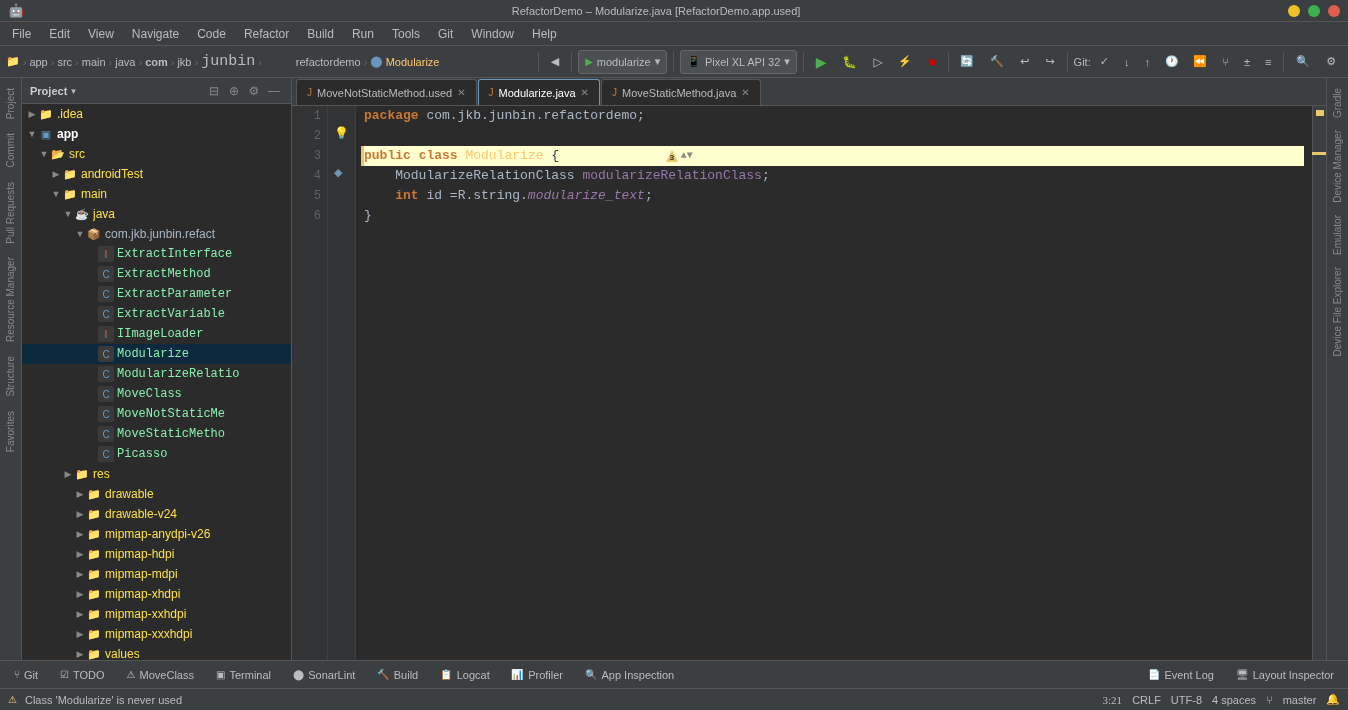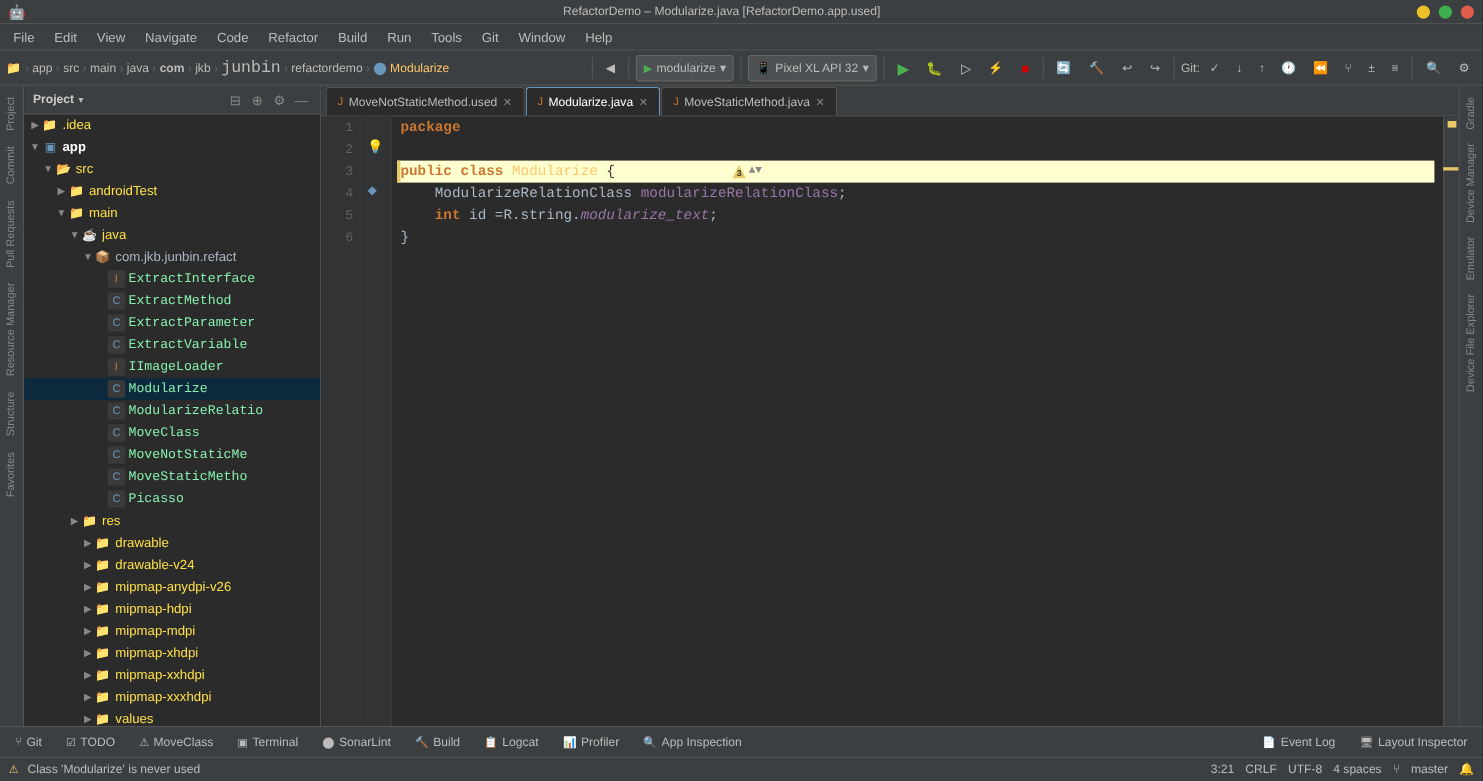--- a/index.html
+++ b/index.html
@@ -462,21 +462,21 @@
     <span style="cursor:pointer;color:#bbb;font-size:11px;">main</span>
     <span class="breadcrumb-sep">›</span>
     <span style="cursor:pointer;color:#bbb;font-size:11px;">java</span>
     <span class="breadcrumb-sep">›</span>
     <span style="cursor:pointer;color:#bbb;font-size:11px;font-weight:bold;">com</span>
     <span class="breadcrumb-sep">›</span>
     <span style="cursor:pointer;color:#bbb;font-size:11px;">jkb</span>
     <span class="breadcrumb-sep">›</span>
     <span style="cursor:pointer;color:#bbb;font-size:15px;font-family:Liberation Mono, monospace;">junbin</span>
     <span class="breadcrumb-sep">›</span>
-    <span style="cursor:pointer;color:#bbb;font-size:11px;">refactordemo</span>
+    <span style="cursor:pointer;color:#bbb;font-size:11px;margin-left:31px;">refactordemo</span>
     <span class="breadcrumb-sep">›</span>
     <span style="color:#6897bb;font-size:11px;">⬤</span>
     <span style="cursor:pointer;color:#ffc66d;font-size:11px;">Modularize</span>
   </div>
 
   <div class="toolbar-separator"></div>
 
   <button class="toolbar-btn">◀</button>
 
   <div class="toolbar-separator"></div>
@@ -758,21 +758,21 @@
       <div style="width:28px; background:#313335; border-right:1px solid #3c3f41; flex-shrink:0; position:relative;">
 
         <div style="position:absolute; top:20px; left:6px; font-size:12px;">💡</div>
 
         <div style="position:absolute; top:60px; left:6px; font-size:11px; color:#6897bb;">◆</div>
       </div>
 
       <div class="code-content">
 
         <div class="code-line">
-          <span class="kw">package</span>
+          <span class="kw">package</span><span class="plain"> com.jkb.junbin.refactordemo;</span>
         </div>
 
         <div class="code-line">
           <span class="plain"> </span>
         </div>
 
         <div class="code-line" style="background:#ffffd0; border-left:3px solid #e8c869; margin-left:-3px;">
           <span class="kw" style="color:#cc7832;">public</span>
           <span class="plain"> </span>
           <span class="kw" style="color:#cc7832;">class</span>
@@ -874,21 +874,21 @@
     <span>Layout Inspector</span>
   </div>
 </div>
 
 <div class="status-bar">
   <div class="status-left">
     <span class="status-warning">⚠</span>
     <span>Class 'Modularize' is never used</span>
   </div>
   <div class="status-right">
-    <span style="cursor:pointer;">3:21</span>
+    <span style="cursor:pointer;font-family:Liberation Serif, serif;">3:21</span>
     <span style="cursor:pointer;">CRLF</span>
     <span style="cursor:pointer;">UTF-8</span>
     <span style="cursor:pointer;">4 spaces</span>
     <span>⑂</span>
     <span style="cursor:pointer;">master</span>
     <span style="cursor:pointer;">🔔</span>
   </div>
 </div>
 
 </body></html>

